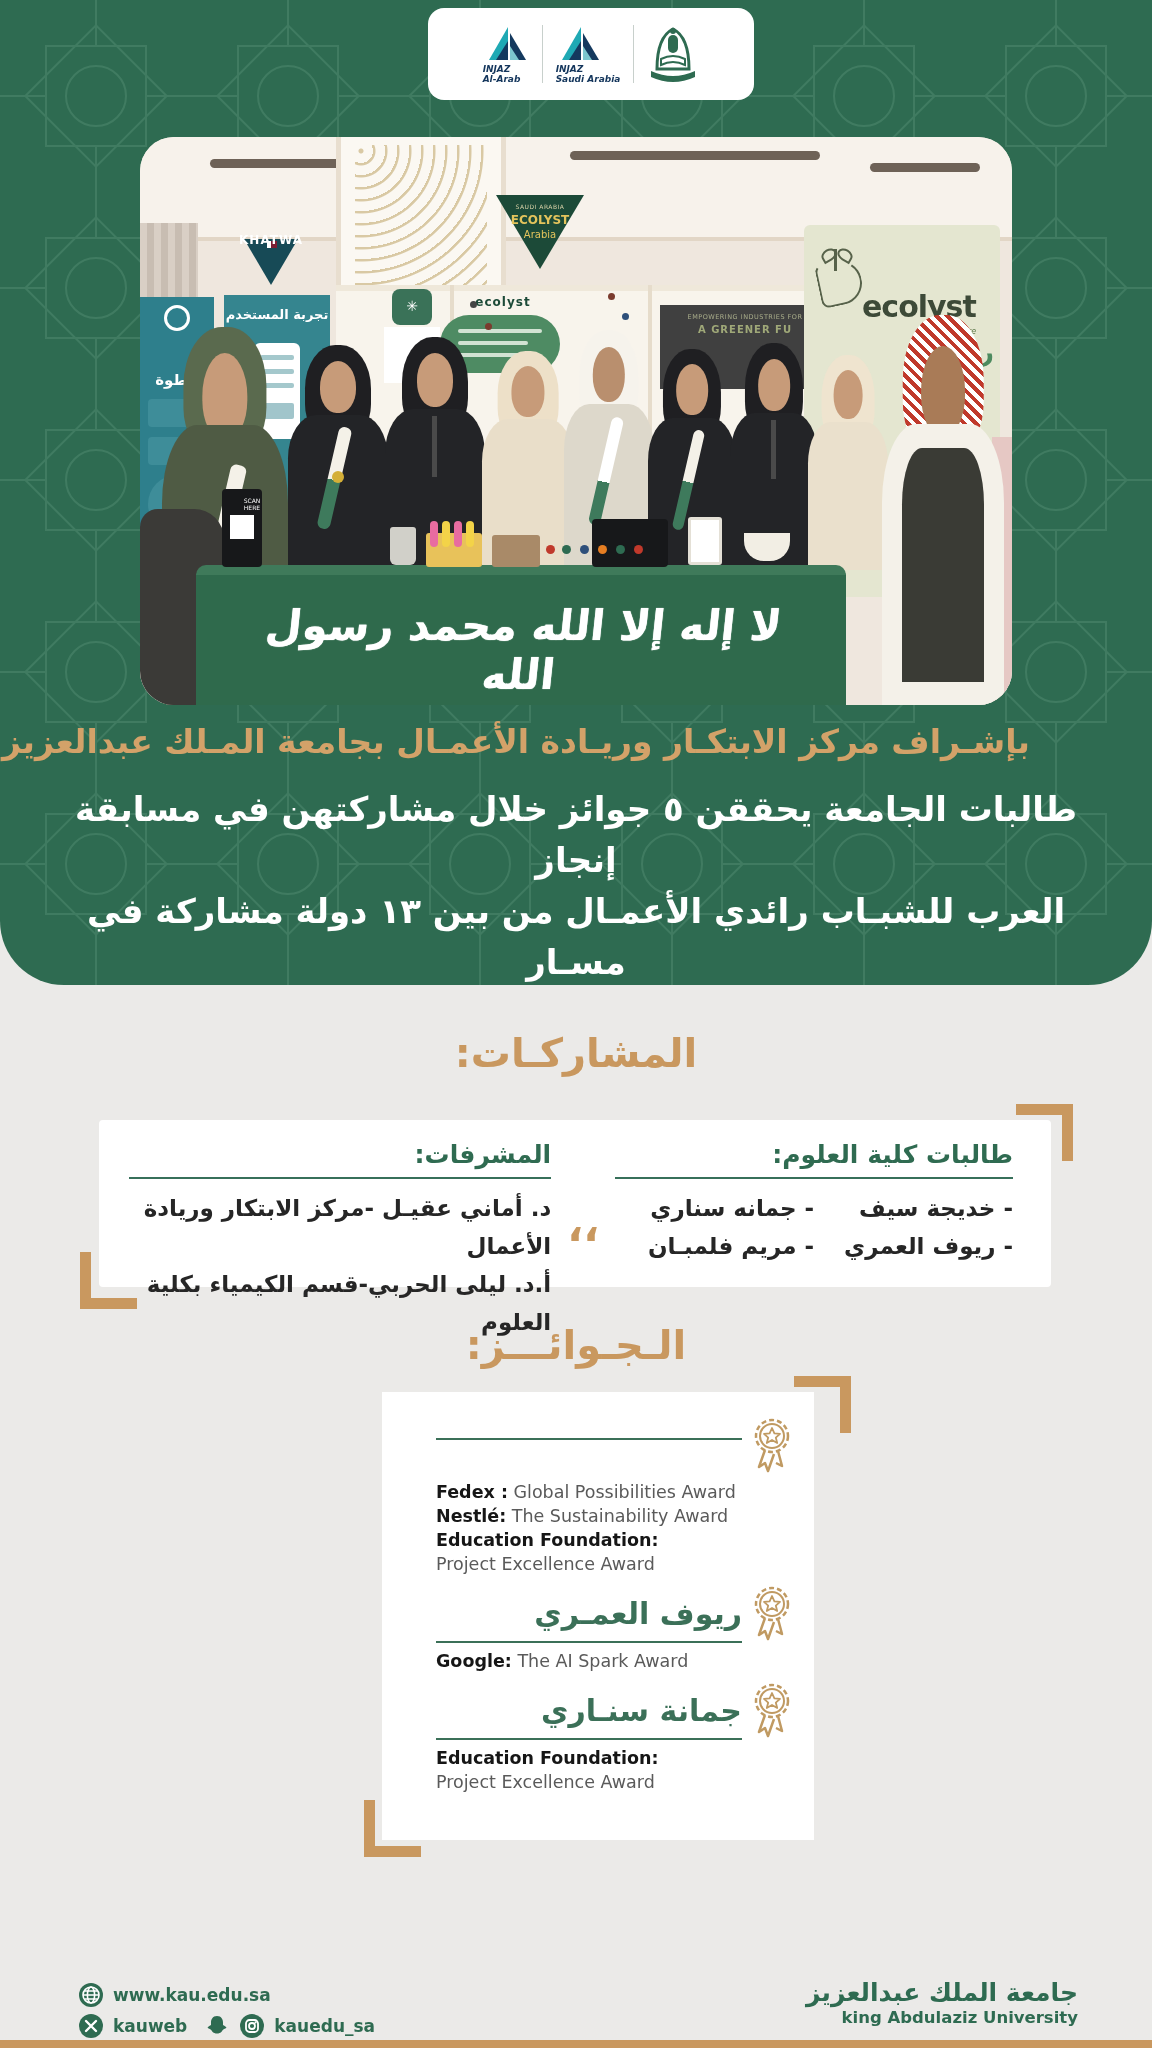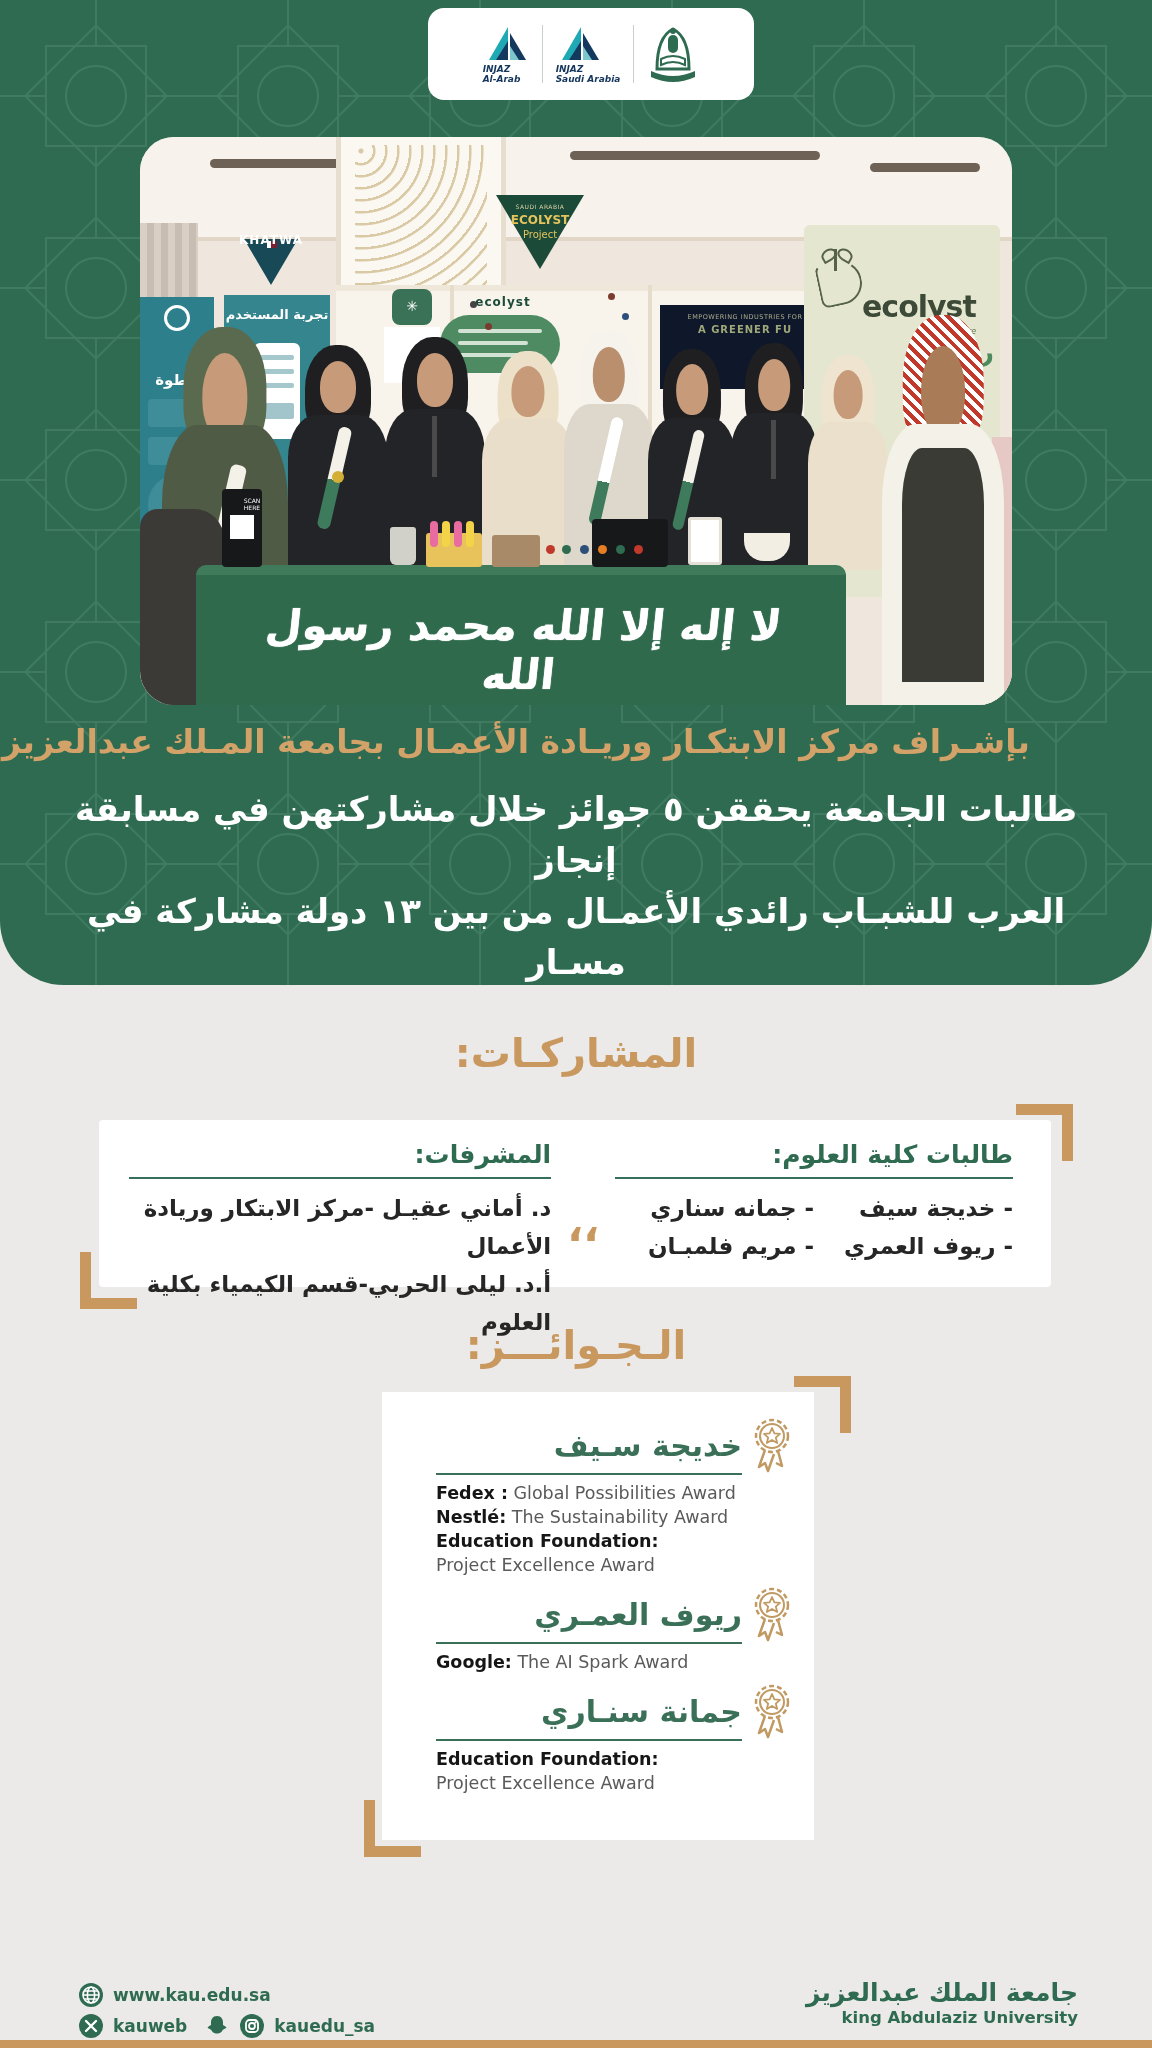--- a/index.html
+++ b/index.html
@@ -53,21 +53,21 @@
               font-weight:bold;letter-spacing:1px;}
   .bubble{left:300px;top:178px;width:120px;height:58px;background:#4E8B63;border-radius:30px;}
   .bubble i{position:absolute;left:18px;height:4px;background:#EAF2E6;border-radius:2px;opacity:.85;}
   .qr-tab{left:252px;top:152px;width:40px;height:36px;background:#3A7258;border-radius:8px;color:#fff;
           font-size:14px;text-align:center;line-height:34px;}
   .qr{left:244px;top:190px;width:56px;height:56px;background:#fff;border:3px solid #fff;
       background-image:repeating-linear-gradient(0deg,#1E3B2F 0 4px,transparent 4px 8px),
                        repeating-linear-gradient(90deg,#1E3B2F 0 4px,#ffffff 4px 8px);
       background-blend-mode:screen;}
   .garland-dot{width:7px;height:7px;border-radius:50%;}
-  .greener-panel{left:520px;top:168px;width:170px;height:84px;background:#0f172a;text-align:center;padding-top:8px;}
+  .greener-panel{left:520px;top:168px;width:170px;height:84px;background:#404040;text-align:center;padding-top:8px;}
   .greener-l1{position:static;display:block;color:#A8AC8A;font-size:6.5px;letter-spacing:.5px;}
   .greener-l2{position:static;display:block;color:#9FA878;font-size:10px;font-weight:bold;letter-spacing:1px;margin-top:3px;}
   .rollup-eco{left:664px;top:88px;width:196px;height:372px;background:#E4E6D0;border-radius:6px;padding-top:28px;}
   .rollup-eco-brand{left:58px;top:64px;font-size:30px;font-weight:bold;color:#3D4A38;letter-spacing:-1px;}
   .rollup-eco-tag{left:112px;top:102px;font-size:8px;color:#5E7A4D;font-style:italic;}
   .rollup-side-ar{right:6px;top:112px;font-size:26px;color:#4D8B5F;font-weight:bold;direction:rtl;}
   .rollup-ar{left:10px;top:210px;width:120px;direction:rtl;text-align:right;color:#6B6F5A;font-size:10px;line-height:15px;}
   .hand-sprout{left:14px;top:36px;width:44px;height:44px;border:2px solid #57624A;border-radius:8px 50% 50% 8px;
                border-top-color:transparent;transform:rotate(-12deg);}
   .sprout{left:30px;top:24px;width:3px;height:22px;background:#57624A;}
@@ -227,21 +227,21 @@
     <div class="booth-wall"></div>
     <div class="booth-divider" style="left:310px;"></div>
     <div class="booth-divider" style="left:508px;"></div>
 
     <div class="pennant pennant-khatwa"></div>
     <div class="qatar-flag"></div>
     <div class="pennant-khatwa-label">KHATWA</div>
     <div class="pennant pennant-eco"></div>
     <div class="pennant-eco-top">SAUDI ARABIA</div>
     <div class="pennant-eco-name">ECOLYST</div>
-    <div class="pennant-eco-sub">Project</div>
+    <div class="pennant-eco-sub">Arabia</div>
 
     <div class="rollup-khatwa">
       <div class="khatwa-circle"></div>
       <div class="rollup-khatwa-title" style="position:relative;top:28px;">خطوة</div>
       <div class="khatwa-block" style="top:102px;"></div>
       <div class="khatwa-block" style="top:140px;"></div>
       <div class="khatwa-block" style="top:178px;width:58px;height:58px;border-radius:50%;
            background:conic-gradient(#6FB3BC 0 120deg,#9CD0D6 120deg 210deg,#3E8D99 210deg);"></div>
     </div>
     <div class="rollup-ux">
@@ -414,21 +414,20 @@
         <path d="M17 34 L11 51 L17 47 L20 55 L26 38" fill="none" stroke="#C09A62" stroke-width="2.5" stroke-linejoin="round"></path>
         <path d="M30 35 L34 50 L28 47" fill="none" stroke="#C09A62" stroke-width="2.5" stroke-linejoin="round"></path>
       </g>
     </defs>
   </svg>
 
   <div class="acard">
 
     <div class="aname-row">
       <div class="aname-wrap">
-        <div class="aname">خديجة سـيف</div>
         <div class="aline"></div>
       </div>
       <svg width="48" height="58" viewBox="0 0 48 58">
           <use href="#medal-def"></use>
         </svg>
     </div>
     <div class="alist">
       <div><b>Fedex :</b> <span>Global Possibilities Award</span></div>
       <div><b>Nestlé:</b> <span>The Sustainability Award</span></div>
       <div><b>Education Foundation:</b></div>

